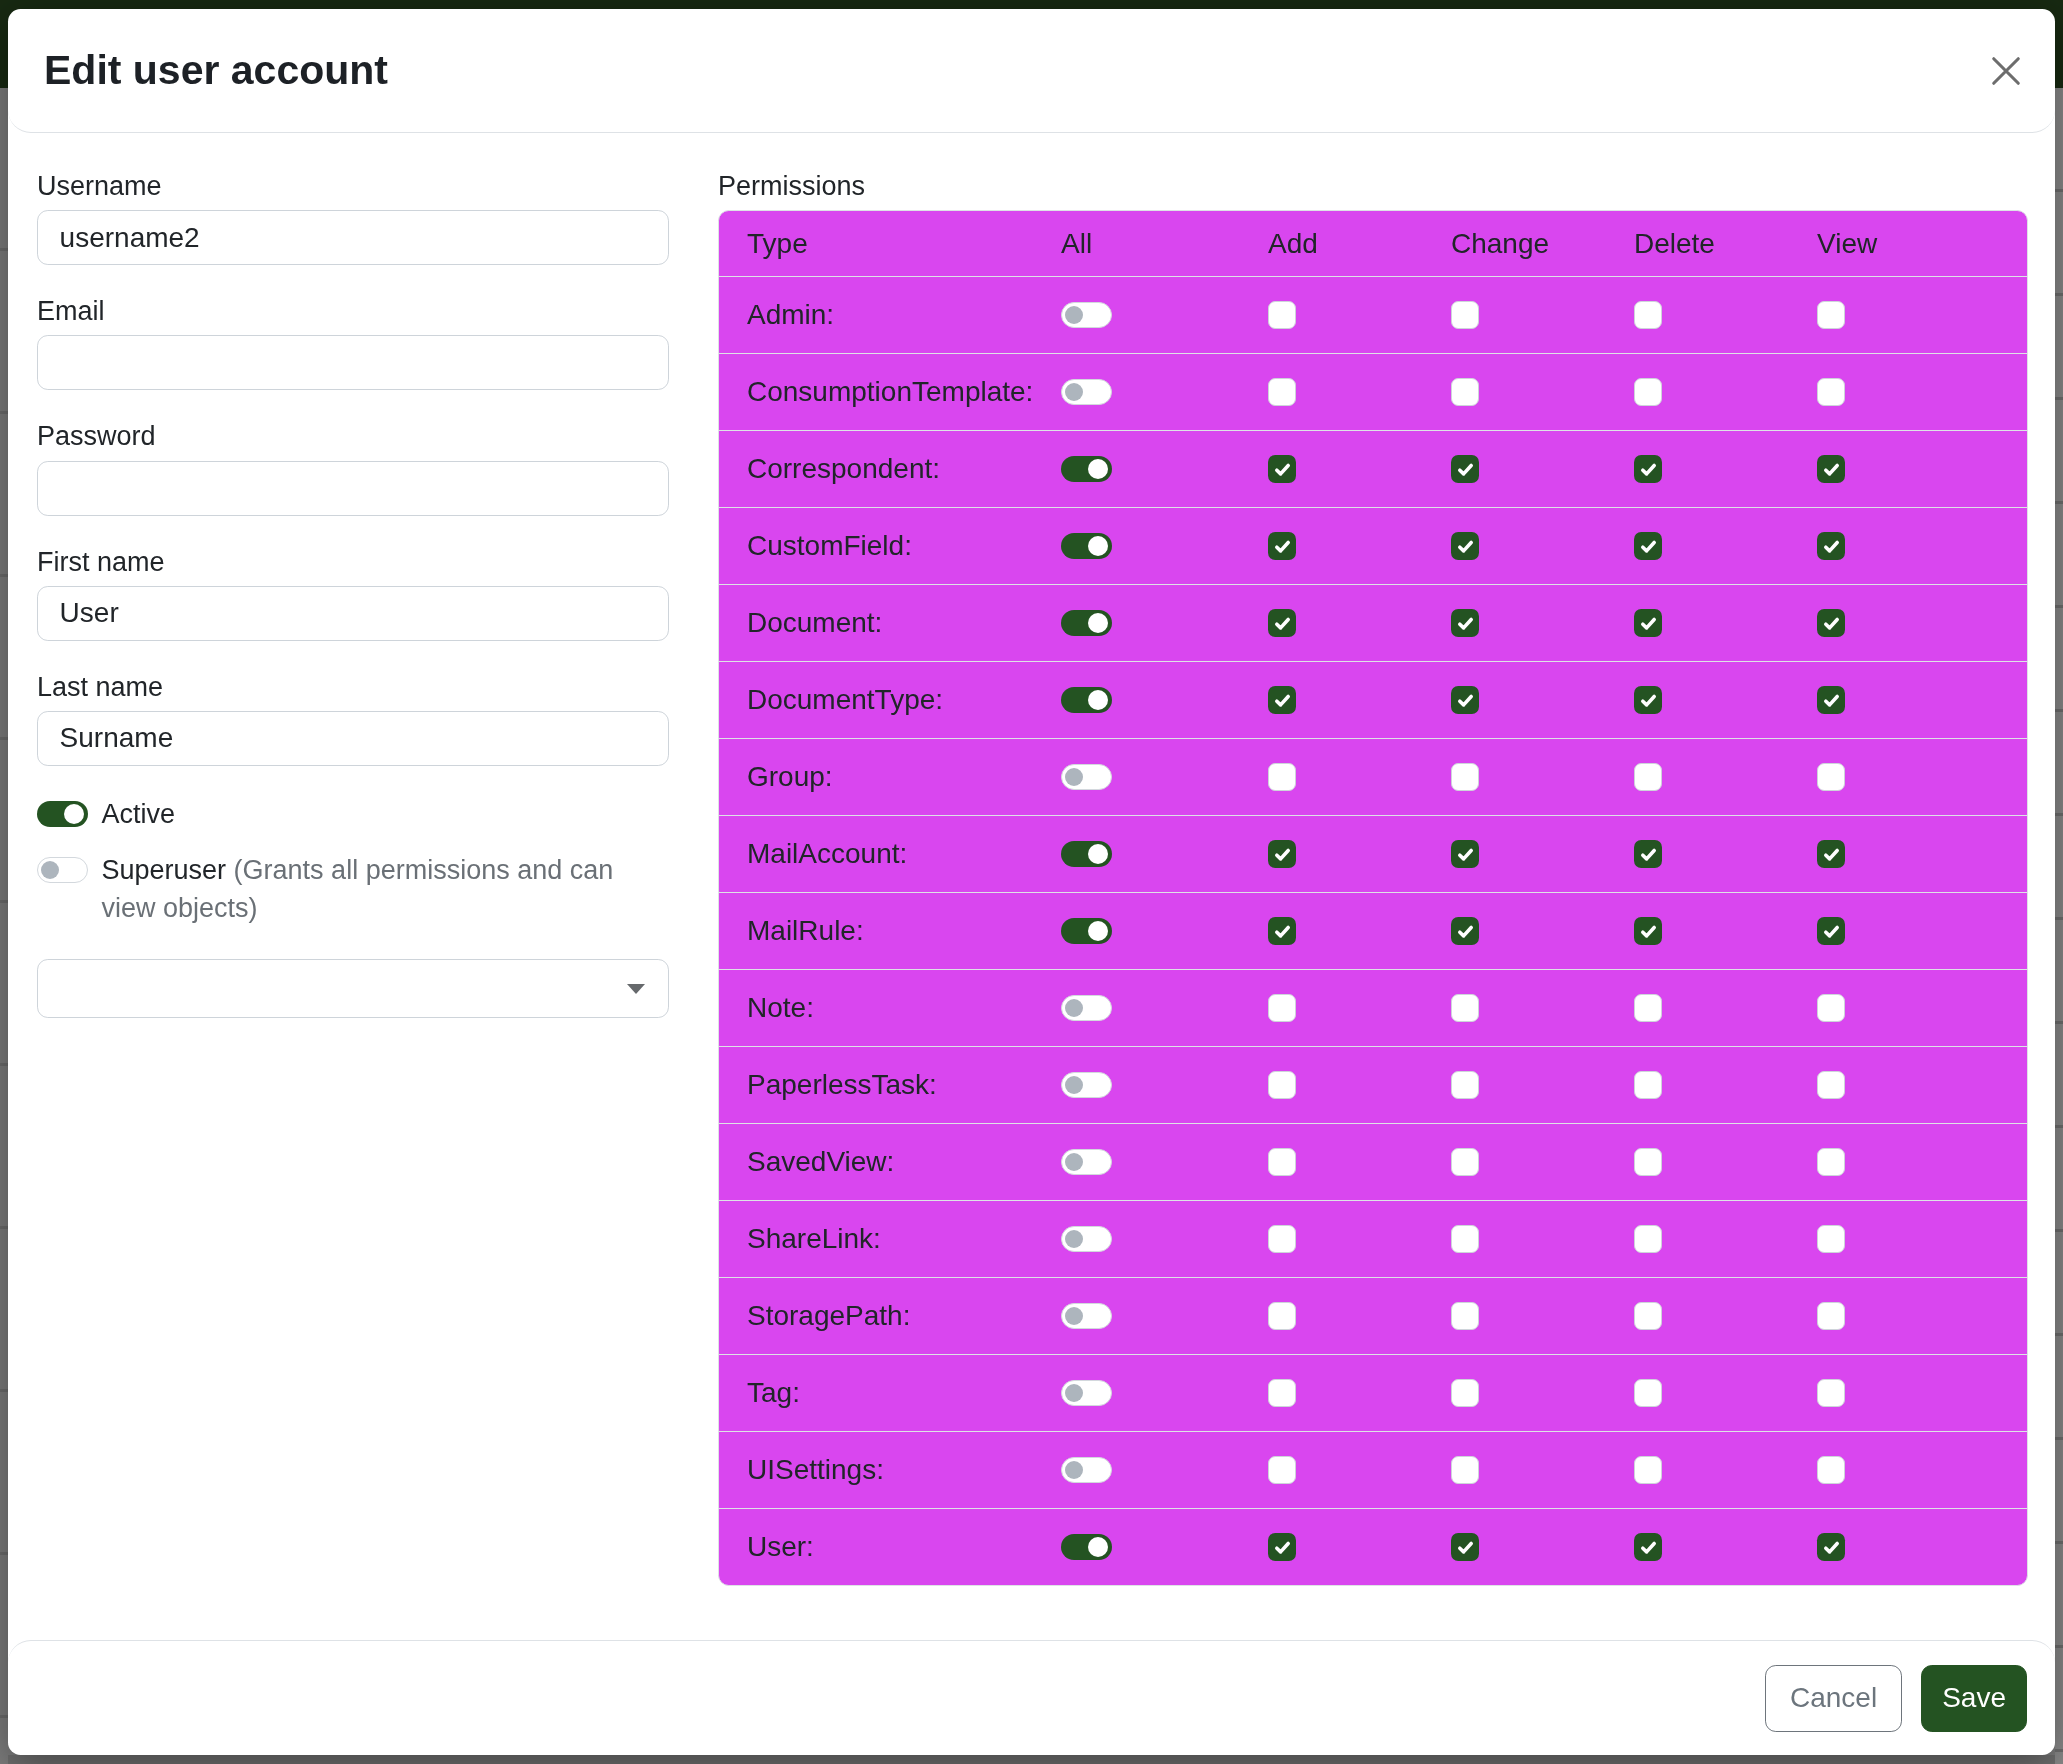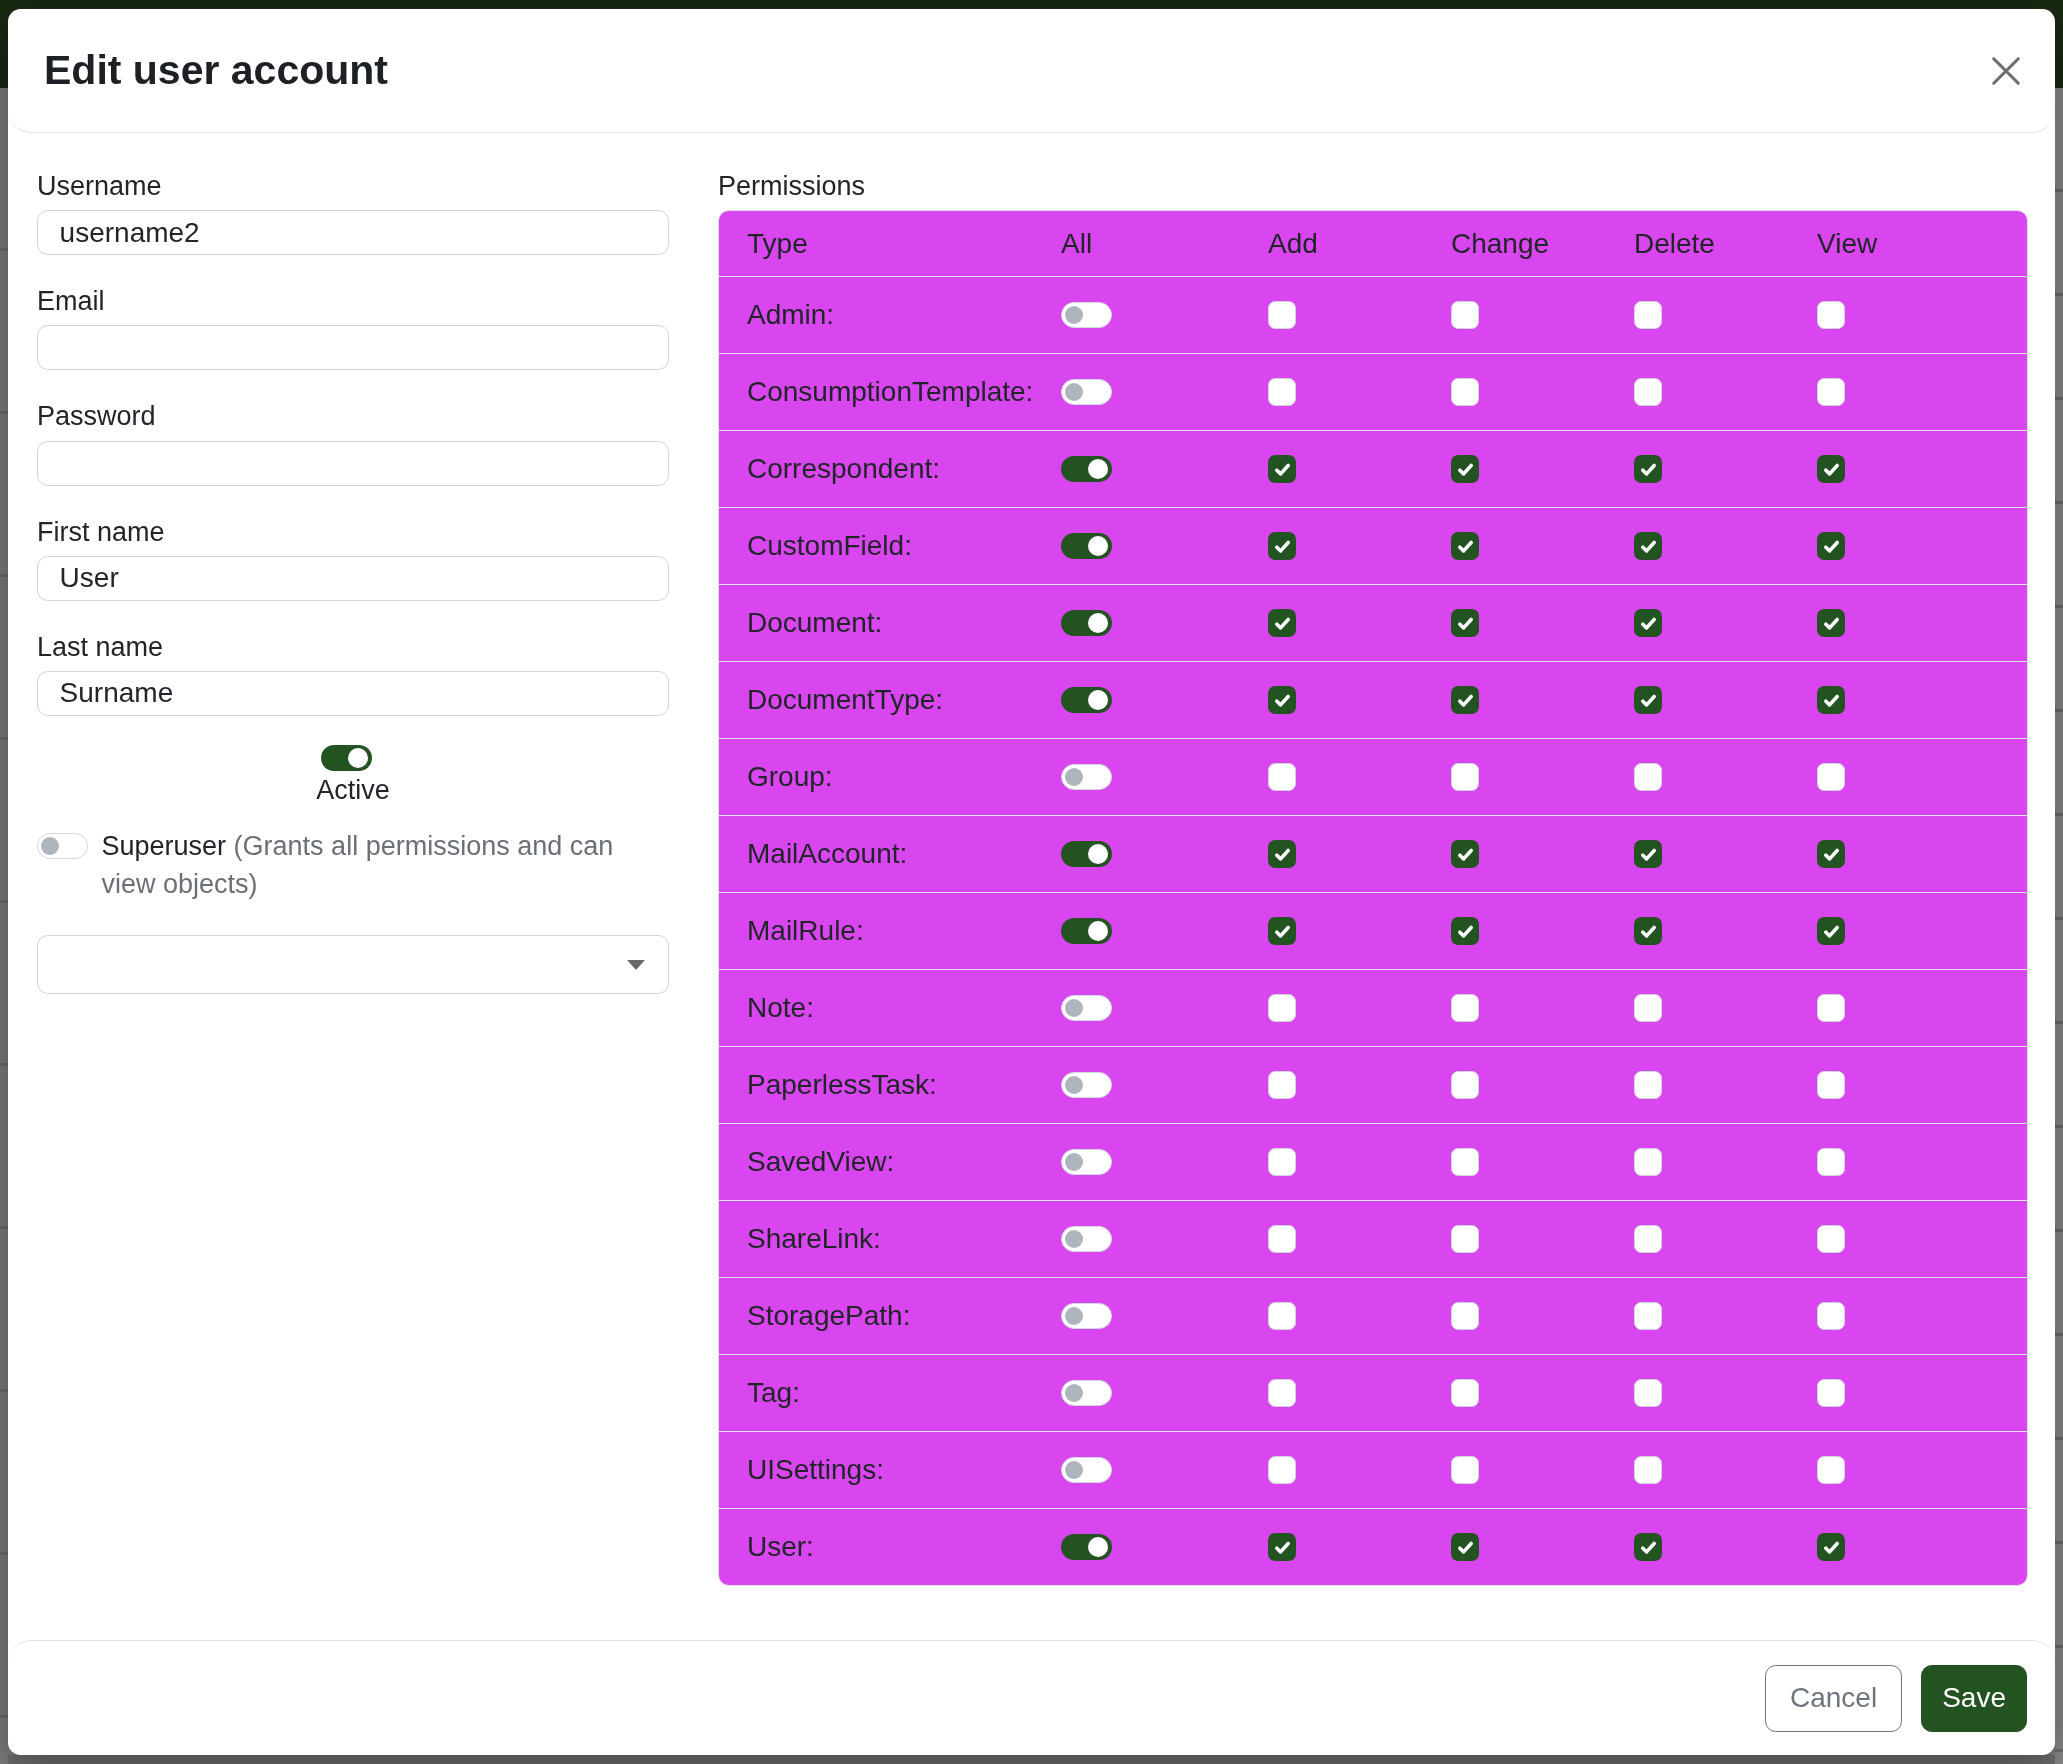--- a/index.html
+++ b/index.html
@@ -34,21 +34,21 @@
     position:absolute;top:126px;left:0;right:0;bottom:117px;
     padding:34px 0 0 29px;box-sizing:border-box;display:flex;overflow:hidden;
   }
   .col-left{width:632px;margin-right:49px;flex:none;}
   .col-right{flex:1;min-width:0;}
 
   
   .field-label{display:block;font-size:27px;line-height:34px;color:#212529;margin:0 0 7.2px 0;}
   .group{margin-bottom:29px;}
   .text-input{
-    display:block;width:100%;height:45px;box-sizing:border-box;
+    display:block;width:100%;height:55px;box-sizing:border-box;
     border:1.8px solid #ced4da;border-radius:10.8px;background:#fff;
     font-family:inherit;font-size:28px;color:#212529;padding:0 21.6px;outline:none;
   }
   .toggle-row{display:flex;align-items:center;margin-bottom:18px;}
   .toggle-row.top-align{align-items:flex-start;}
   .toggle-row .switch{flex:none;margin-right:13.5px;}
   .toggle-row.top-align .switch{margin-top:6.3px;}
   .toggle-label{font-size:27px;line-height:38px;color:#212529;}
   .toggle-text{width:554px;}
   .hint{color:#6a7076;}
@@ -137,21 +137,21 @@
       </div>
       <div class="group">
         <label class="field-label">First name</label>
         <input class="text-input" type="text" value="User" style="">
       </div>
       <div class="group">
         <label class="field-label">Last name</label>
         <input class="text-input" type="text" value="Surname" style="">
       </div>
 
-      <div class="toggle-row" style="margin-top:9px;flex-direction:column;">
+      <div class="toggle-row" style="margin-top:9px;">
         <span class="switch on" id="active-switch">
             <span class="knob"></span>
           </span>
         <span class="toggle-label">Active</span>
       </div>
 
       <div class="toggle-row top-align">
         <span class="switch off" id="superuser-switch">
             <span class="knob"></span>
           </span>

